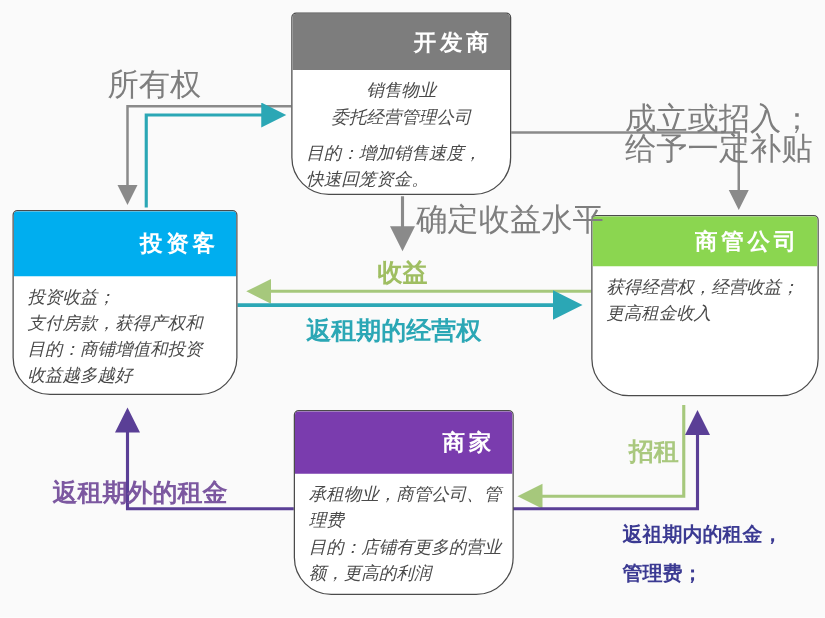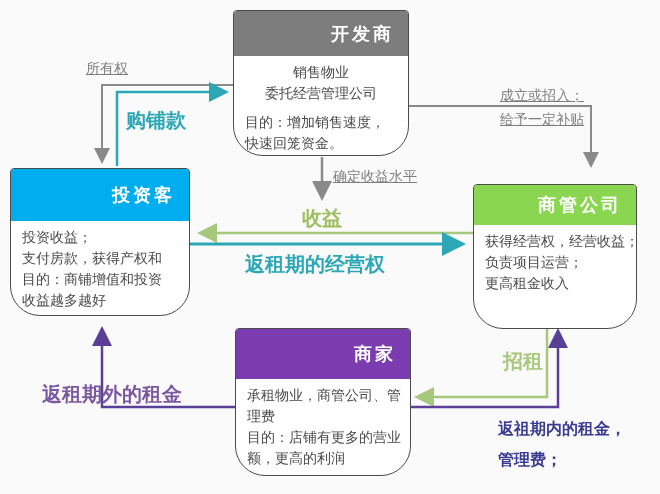--- a/index.html
+++ b/index.html
@@ -30,34 +30,35 @@
     text-align:right;
     padding-right:14px;
     box-sizing:border-box;
     display:flex;align-items:center;justify-content:flex-end;
   }
   .node-body{
     color:#4a4a4a;
     font-size:14px;
     line-height:21px;
     padding:6px 11px 12px 11px;
+    font-style:italic;
   }
   .node-body .bline{white-space:nowrap;}
   .node-body .centered{text-align:center;}
   .gap-above{margin-top:8px;}
   .dev-header{background:var(--c-developer_header,#7d7d7d);}
   .inv-header{background:var(--c-investor_header,#00aeef);}
   .mgmt-header{background:var(--c-mgmt_header,#8bd650);}
   .mer-header{background:var(--c-merchant_header,#7a3cae);}
 
   .flabel{
     position:absolute;z-index:3;
     white-space:nowrap;
   }
-  .lbl-gray{color:var(--c-label_gray,#7e7e7e);font-size:14px;line-height:24px;text-decoration:underline;}
+  .lbl-gray{color:var(--c-label_gray,#7e7e7e);font-size:25px;line-height:24px;}
   .lbl-teal{color:var(--c-arrow_teal,#2ba7b5);font-size:20px;font-weight:bold;}
   .lbl-green{color:var(--c-label_green,#9fbe62);font-size:20px;font-weight:bold;}
   .lbl-lgreen{color:var(--c-label_recruit,#a9c87e);font-size:20px;font-weight:bold;}
   .lbl-purple{color:var(--c-label_purple,#7c58a0);font-size:20px;font-weight:bold;}
   .lbl-violet{color:var(--c-bold_violet,#3b3a92);font-size:16px;font-weight:bold;line-height:31px;}
 </style>
 </head>
 <body>
 
 <div id="canvas">
@@ -102,41 +103,39 @@
   <div class="node" style="left:10px;top:168px;width:180px;height:148px;">
     <div class="node-header inv-header" style="height:52px;">投资客</div>
     <div class="node-body">
       <div class="bline">投资收益；</div>
       <div class="bline">支付房款，获得产权和</div>
       <div class="bline">目的：商铺增值和投资</div>
       <div class="bline">收益越多越好</div>
     </div>
   </div>
 
-  <div class="node" style="left:473px;top:184px;width:164px;height:145px;">
+  <div class="node" style="left:473px;top:172px;width:182px;height:145px;">
     <div class="node-header mgmt-header" style="height:40px;">商管公司</div>
     <div class="node-body">
       <div class="bline">获得经营权，经营收益；</div>
-      <div class="bline">负责项目运营；</div>
       <div class="bline">更高租金收入</div>
     </div>
   </div>
 
   <div class="node" style="left:235px;top:328px;width:176px;height:148px;">
     <div class="node-header mer-header" style="height:50px;">商家</div>
     <div class="node-body">
       <div class="bline">承租物业，商管公司、管</div>
       <div class="bline">理费</div>
       <div class="bline">目的：店铺有更多的营业</div>
       <div class="bline">额，更高的利润</div>
     </div>
   </div>
 
   <div class="flabel lbl-gray" style="left:86px;top:56px;">所有权</div>
-  <div class="flabel lbl-teal" style="left:126px;top:107px;">购铺款</div>
   <div class="flabel lbl-gray" style="left:500px;top:83px;">
     <div>成立或招入；</div>
     <div>给予一定补贴</div>
   </div>
   <div class="flabel lbl-gray" style="left:333px;top:164px;">确定收益水平</div>
   <div class="flabel lbl-green" style="left:302px;top:205px;">收益</div>
   <div class="flabel lbl-teal" style="left:245px;top:251px;">返租期的经营权</div>
   <div class="flabel lbl-purple" style="left:42px;top:381px;">返租期外的租金</div>
   <div class="flabel lbl-lgreen" style="left:503px;top:348px;">招租</div>
   <div class="flabel lbl-violet" style="left:498px;top:413px;">

